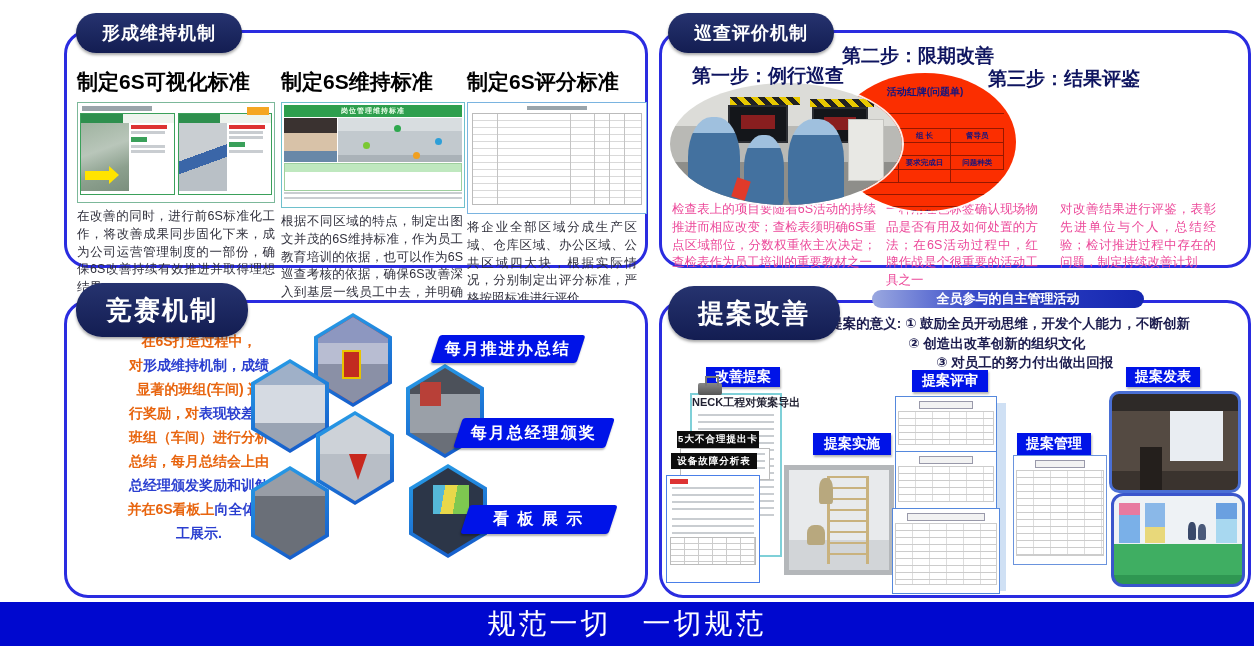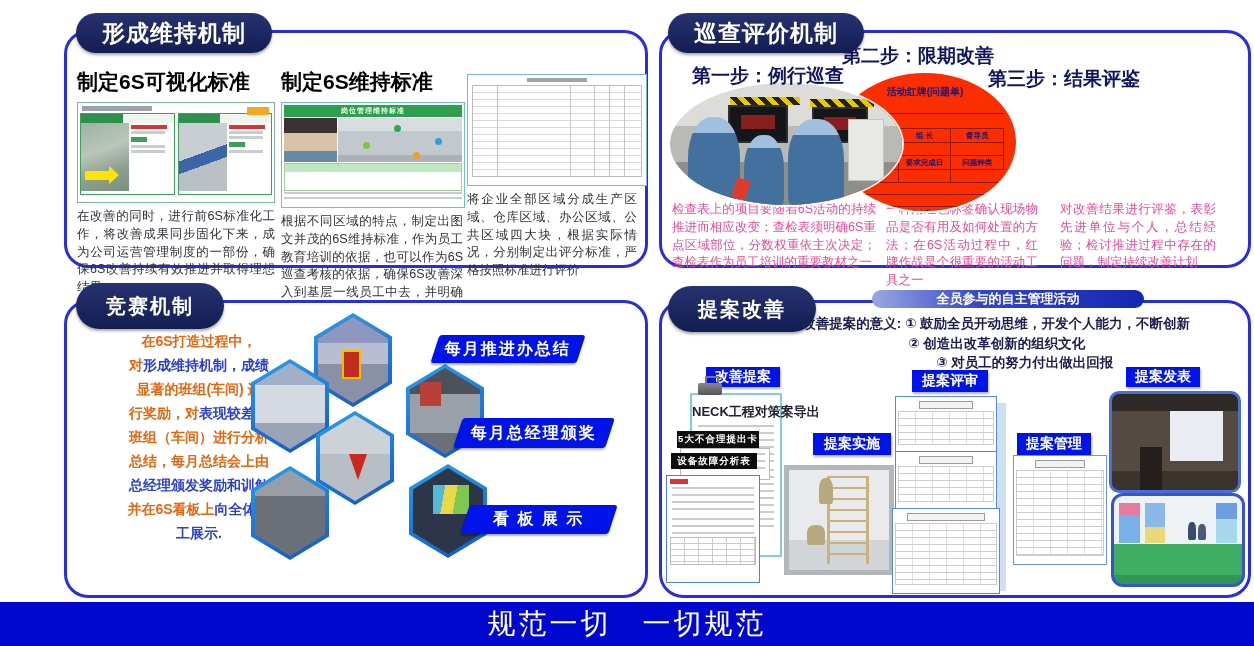--- a/index.html
+++ b/index.html
@@ -9,22 +9,22 @@
   
   .panel{position:absolute;background:#fff;border:3px solid #2a2ce0;border-radius:24px;}
   .panel-tl{left:64px;top:30px;width:578px;height:232px;}
   .panel-tr{left:659px;top:30px;width:586px;height:232px;}
   .panel-bl{left:64px;top:300px;width:578px;height:292px;}
   .panel-br{left:659px;top:300px;width:586px;height:292px;}
 
   .pill{position:absolute;z-index:9;background:linear-gradient(180deg,#26336f,#131d52);
     color:#fff;font-weight:bold;border-radius:26px;display:flex;align-items:center;
     justify-content:center;box-shadow:0 2px 3px rgba(0,0,0,.35);white-space:nowrap;}
-  .pill-sm{height:40px;padding:0 26px;font-size:23px;letter-spacing:1px;}
-  .pill-lg{height:46px;padding:0 30px;font-size:20px;letter-spacing:2px;}
+  .pill-sm{height:40px;padding:0 26px;font-size:18px;letter-spacing:1px;}
+  .pill-lg{height:54px;padding:0 30px;font-size:26px;letter-spacing:2px;}
 
   .col-head{font-size:21px;font-weight:bold;color:#000000;text-align:left;white-space:nowrap;}
   .body-txt{font-size:12.5px;color:#30303c;line-height:1.42;text-align:justify;}
 
   
   .m-col{position:absolute;top:35px;}
   .m-col1{left:10px;width:198px;}
   .m-col2{left:214px;width:182px;}
   .m-col3{left:400px;width:170px;}
   .m-img{margin:6px auto 5px auto;position:relative;background:#fff;}
@@ -138,21 +138,21 @@
 
   
   .banner{position:absolute;left:210px;top:-13px;width:272px;height:18px;border-radius:9px;
     background:linear-gradient(90deg,#9aa8e0,#3346c8 40%,#1527b0);color:#fff;font-size:13px;
     font-weight:bold;display:flex;align-items:center;justify-content:center;z-index:9;white-space:nowrap;}
   .meaning{position:absolute;font-size:13.5px;font-weight:bold;color:#1c1c4e;white-space:nowrap;z-index:8;}
   .blabel{position:absolute;background:#0013e8;color:#fff;font-weight:bold;font-size:14px;
     display:flex;align-items:center;justify-content:center;box-shadow:1px 2px 2px rgba(0,0,0,.3);white-space:nowrap;}
   .doc{position:absolute;background:#fff;}
   .neck{left:28px;top:90px;width:88px;height:160px;border:2px solid #7fd0d8;text-align:center;}
-  .neck-title{font-size:13px;font-weight:bold;color:#223;margin-top:8px;white-space:nowrap;}
+  .neck-title{font-size:11px;font-weight:bold;color:#223;white-space:nowrap;}
   .doc-lines{margin:4px 6px;height:40px;background:repeating-linear-gradient(180deg,#c9cdd1 0 2px,#fff 2px 7px);}
   .clip{position:absolute;left:36px;top:80px;width:24px;height:12px;background:linear-gradient(180deg,#888,#555);
     border-radius:2px;z-index:3;}
   .clip:before{content:"";position:absolute;left:7px;top:-7px;width:10px;height:8px;border:2px solid #777;border-bottom:none;}
   .blacklab{position:absolute;background:#0d0d0d;color:#fff;font-size:9.5px;font-weight:bold;
     display:flex;align-items:center;justify-content:center;letter-spacing:1px;z-index:4;white-space:nowrap;}
   .formdoc{left:4px;top:172px;width:86px;height:100px;border:1.5px solid #4a7fe8;z-index:5;padding:3px;}
   .formdoc .logo{width:18px;height:5px;background:#d33;}
   .formdoc .grid{height:26px;margin-top:3px;border:1px solid #bbb;
     background:repeating-linear-gradient(180deg,transparent 0 5px,#ccc 5px 6px),
@@ -247,20 +247,21 @@
             <span class="m2-dot" style="left:60%;top:78%;background:#f0a020;"></span>
           </div>
         </div>
         <div class="m2-table"></div>
         <div class="m2-foot"></div>
       </div>
       <div class="body-txt">根据不同区域的特点，制定出图文并茂的6S维持标准，作为员工教育培训的依据，也可以作为6S巡查考核的依据，确保6S改善深入到基层一线员工中去，并明确责任主体</div>
     </div>
 
     <div class="m-col m-col3">
+      <div class="col-head">制定6S评分标准</div>
       <div class="m-img m3">
         <div class="m3-title"></div>
         <div class="m3-table">
           <span class="m3-v" style="left:14%;"></span>
           <span class="m3-v" style="left:58%;"></span>
           <span class="m3-v" style="left:72%;"></span>
           <span class="m3-v" style="left:81%;"></span>
           <span class="m3-v" style="left:90%;"></span>
         </div>
       </div>

